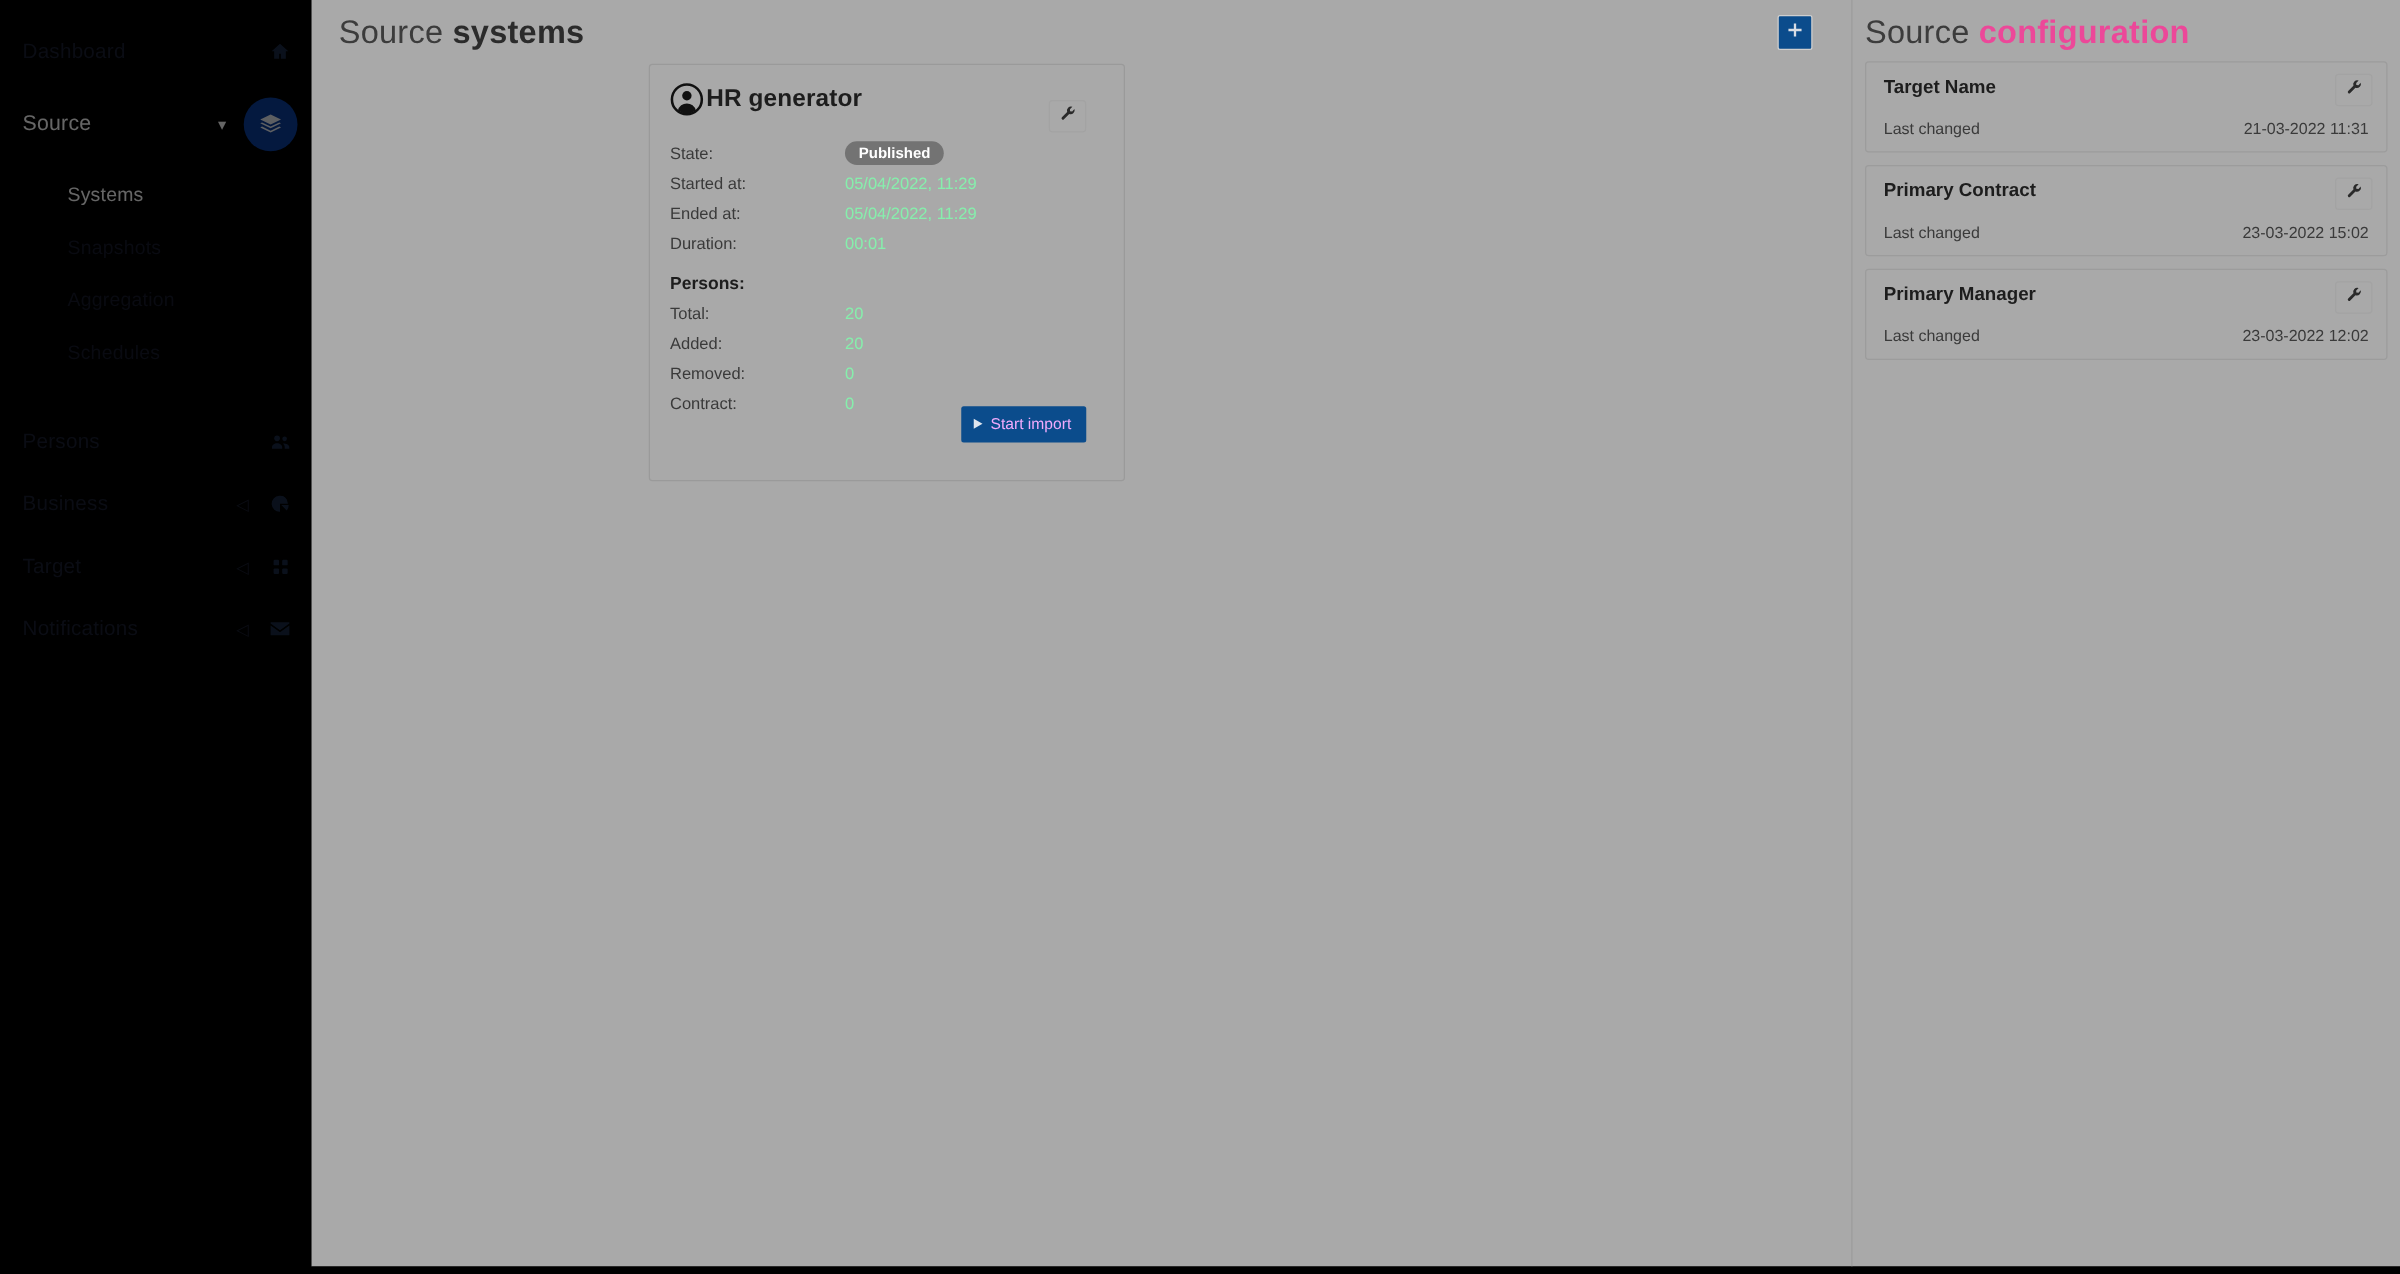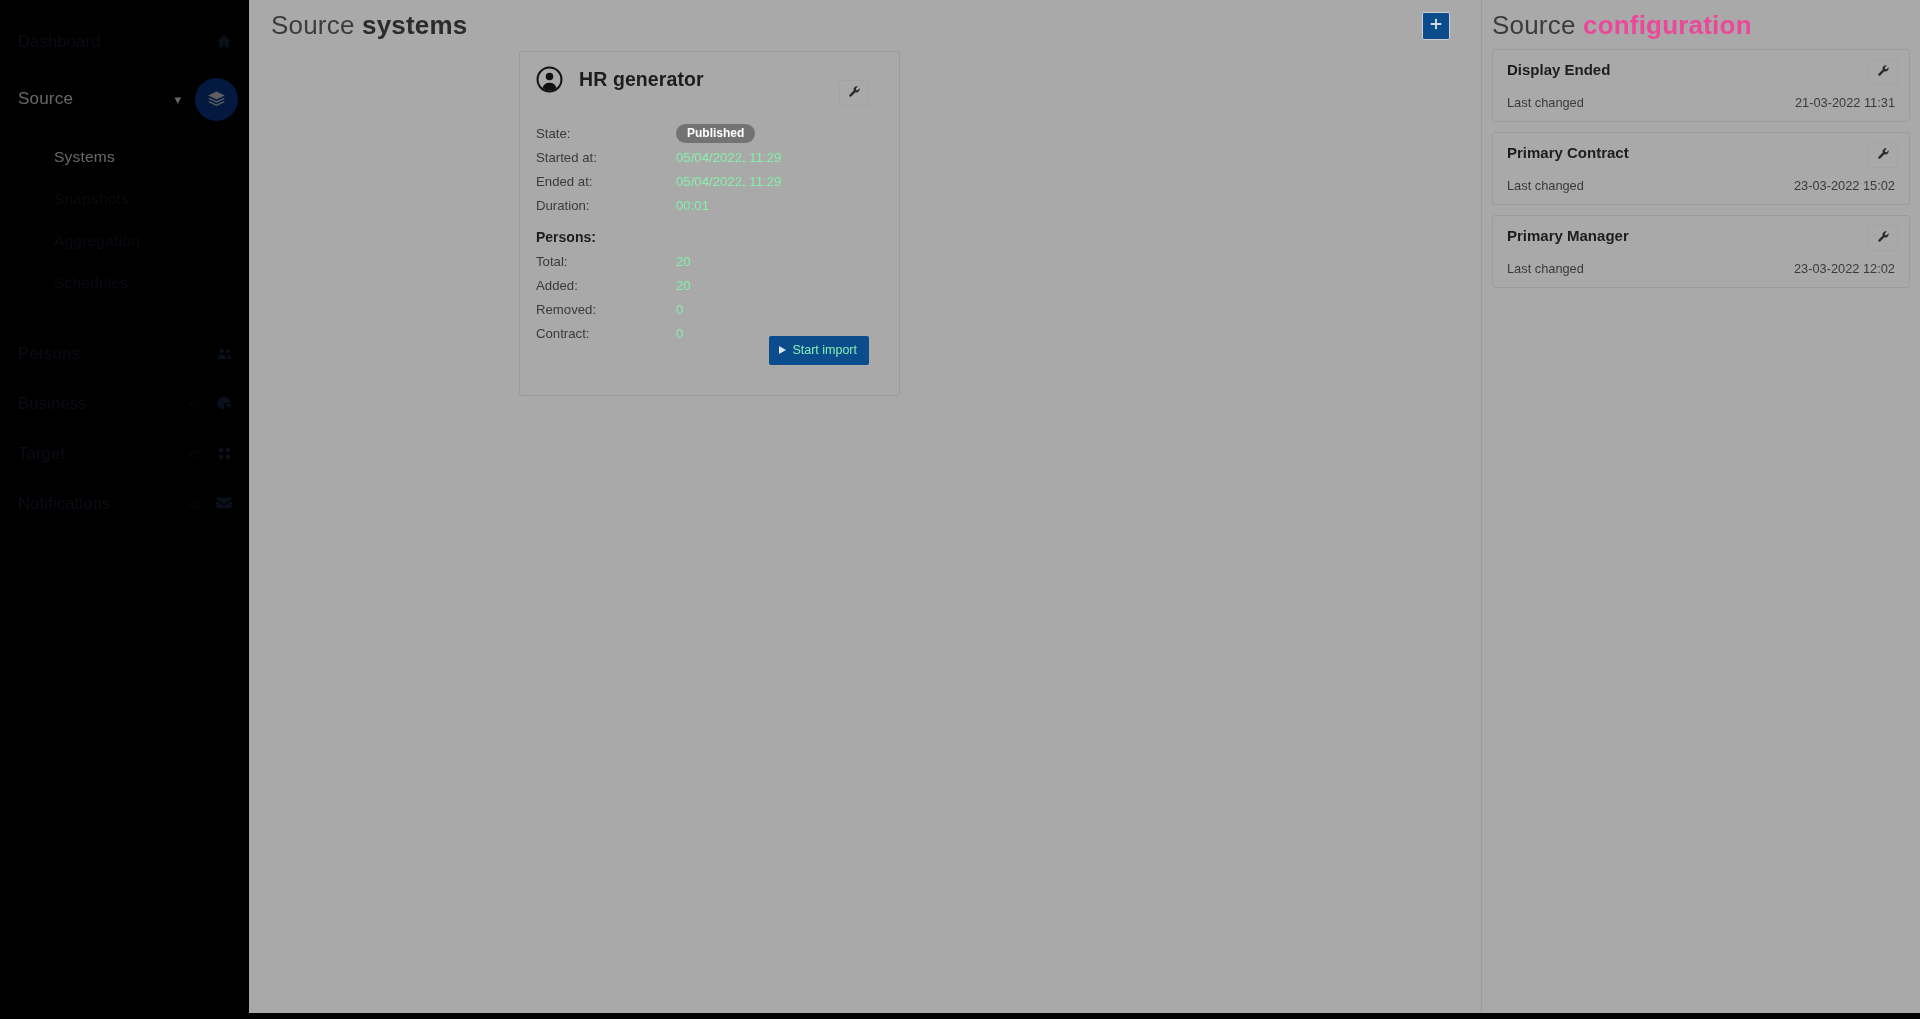--- a/index.html
+++ b/index.html
@@ -79,21 +79,21 @@
     display: flex; align-items: center; justify-content: center;
     cursor: pointer;
   }
   .add-btn svg { fill: #d8dde5; }
 
   .sys-card {
     position: absolute; left: 270px; top: 51px; width: 381px;
     border: 1px solid #9a9a9a; border-radius: 3px;
     background: transparent; padding: 14px 16px 16px 16px;
   }
-  .sys-head { display: flex; align-items: center; gap: 16px; margin-bottom: 28px; }
+  .sys-head { display: flex; align-items: center; gap: 2px; margin-bottom: 17px; }
   .avatar { width: 27px; height: 27px; flex: 0 0 auto; }
   .sys-name { font-size: 19.5px; font-weight: 700; color: #1d1d1d; letter-spacing: .1px; }
 
   .kv { display: flex; align-items: center; height: 24px; font-size: 13.2px; color: #3a3a3a; }
   .kv .k { width: 140px; flex: 0 0 auto; }
   .kv .v { color: #86efac; }
   .badge {
     display: inline-block; background: #737373; color: #ffffff;
     font-size: 12px; font-weight: 700; border-radius: 11px;
     padding: 3px 11px 4px 11px; line-height: 1;
@@ -103,21 +103,21 @@
   .card-tool {
     position: absolute; right: 14px; top: 14px;
     width: 30px; height: 26px; border: 1px solid #a3a3a3; border-radius: 3px;
     display: flex; align-items: center; justify-content: center;
     background: transparent; cursor: pointer;
   }
   .card-tool svg { fill: #2a2a2a; }
 
   .start-import {
     position: absolute; right: 14px; bottom: 14px;
-    background: #0b4c8c; color: #86efac;
+    background: #0b4c8c; color: #f0abfc;
     border: none; border-radius: 2px;
     font-family: "Liberation Sans", sans-serif;
     font-size: 12.5px; font-weight: 400;
     padding: 7px 12px 8px 10px;
     display: flex; align-items: center; gap: 6px; cursor: pointer;
   }
   .start-import .tri {
     width: 0; height: 0; border-left: 7px solid #dfe6ef;
     border-top: 4.5px solid transparent; border-bottom: 4.5px solid transparent;
   }
@@ -349,21 +349,21 @@
 
   <aside id="rightpanel">
 
     <h1 class="rp-title">
       <span>Source </span><b>configuration</b>
     </h1>
 
     <div class="cfg-list">
 
       <div class="cfg-card">
-        <div class="cfg-name">Display Ended</div>
+        <div class="cfg-name">Target Name</div>
         <div class="cfg-tool">
           <span>
             <svg width="13" height="13" viewBox="0 0 24 24">
                 <path d="M21.3 5.6a6 6 0 0 1-7.7 7.7L5.9 21a2.1 2.1 0 0 1-3-3l7.7-7.7a6 6 0 0 1 7.7-7.7l-3.6 3.6.1 3.2 3.2.1 3.3-3.5z"></path>
               </svg>
           </span>
         </div>
         <div class="cfg-row">
           <span>Last changed</span>
           <span>21-03-2022 11:31</span>

